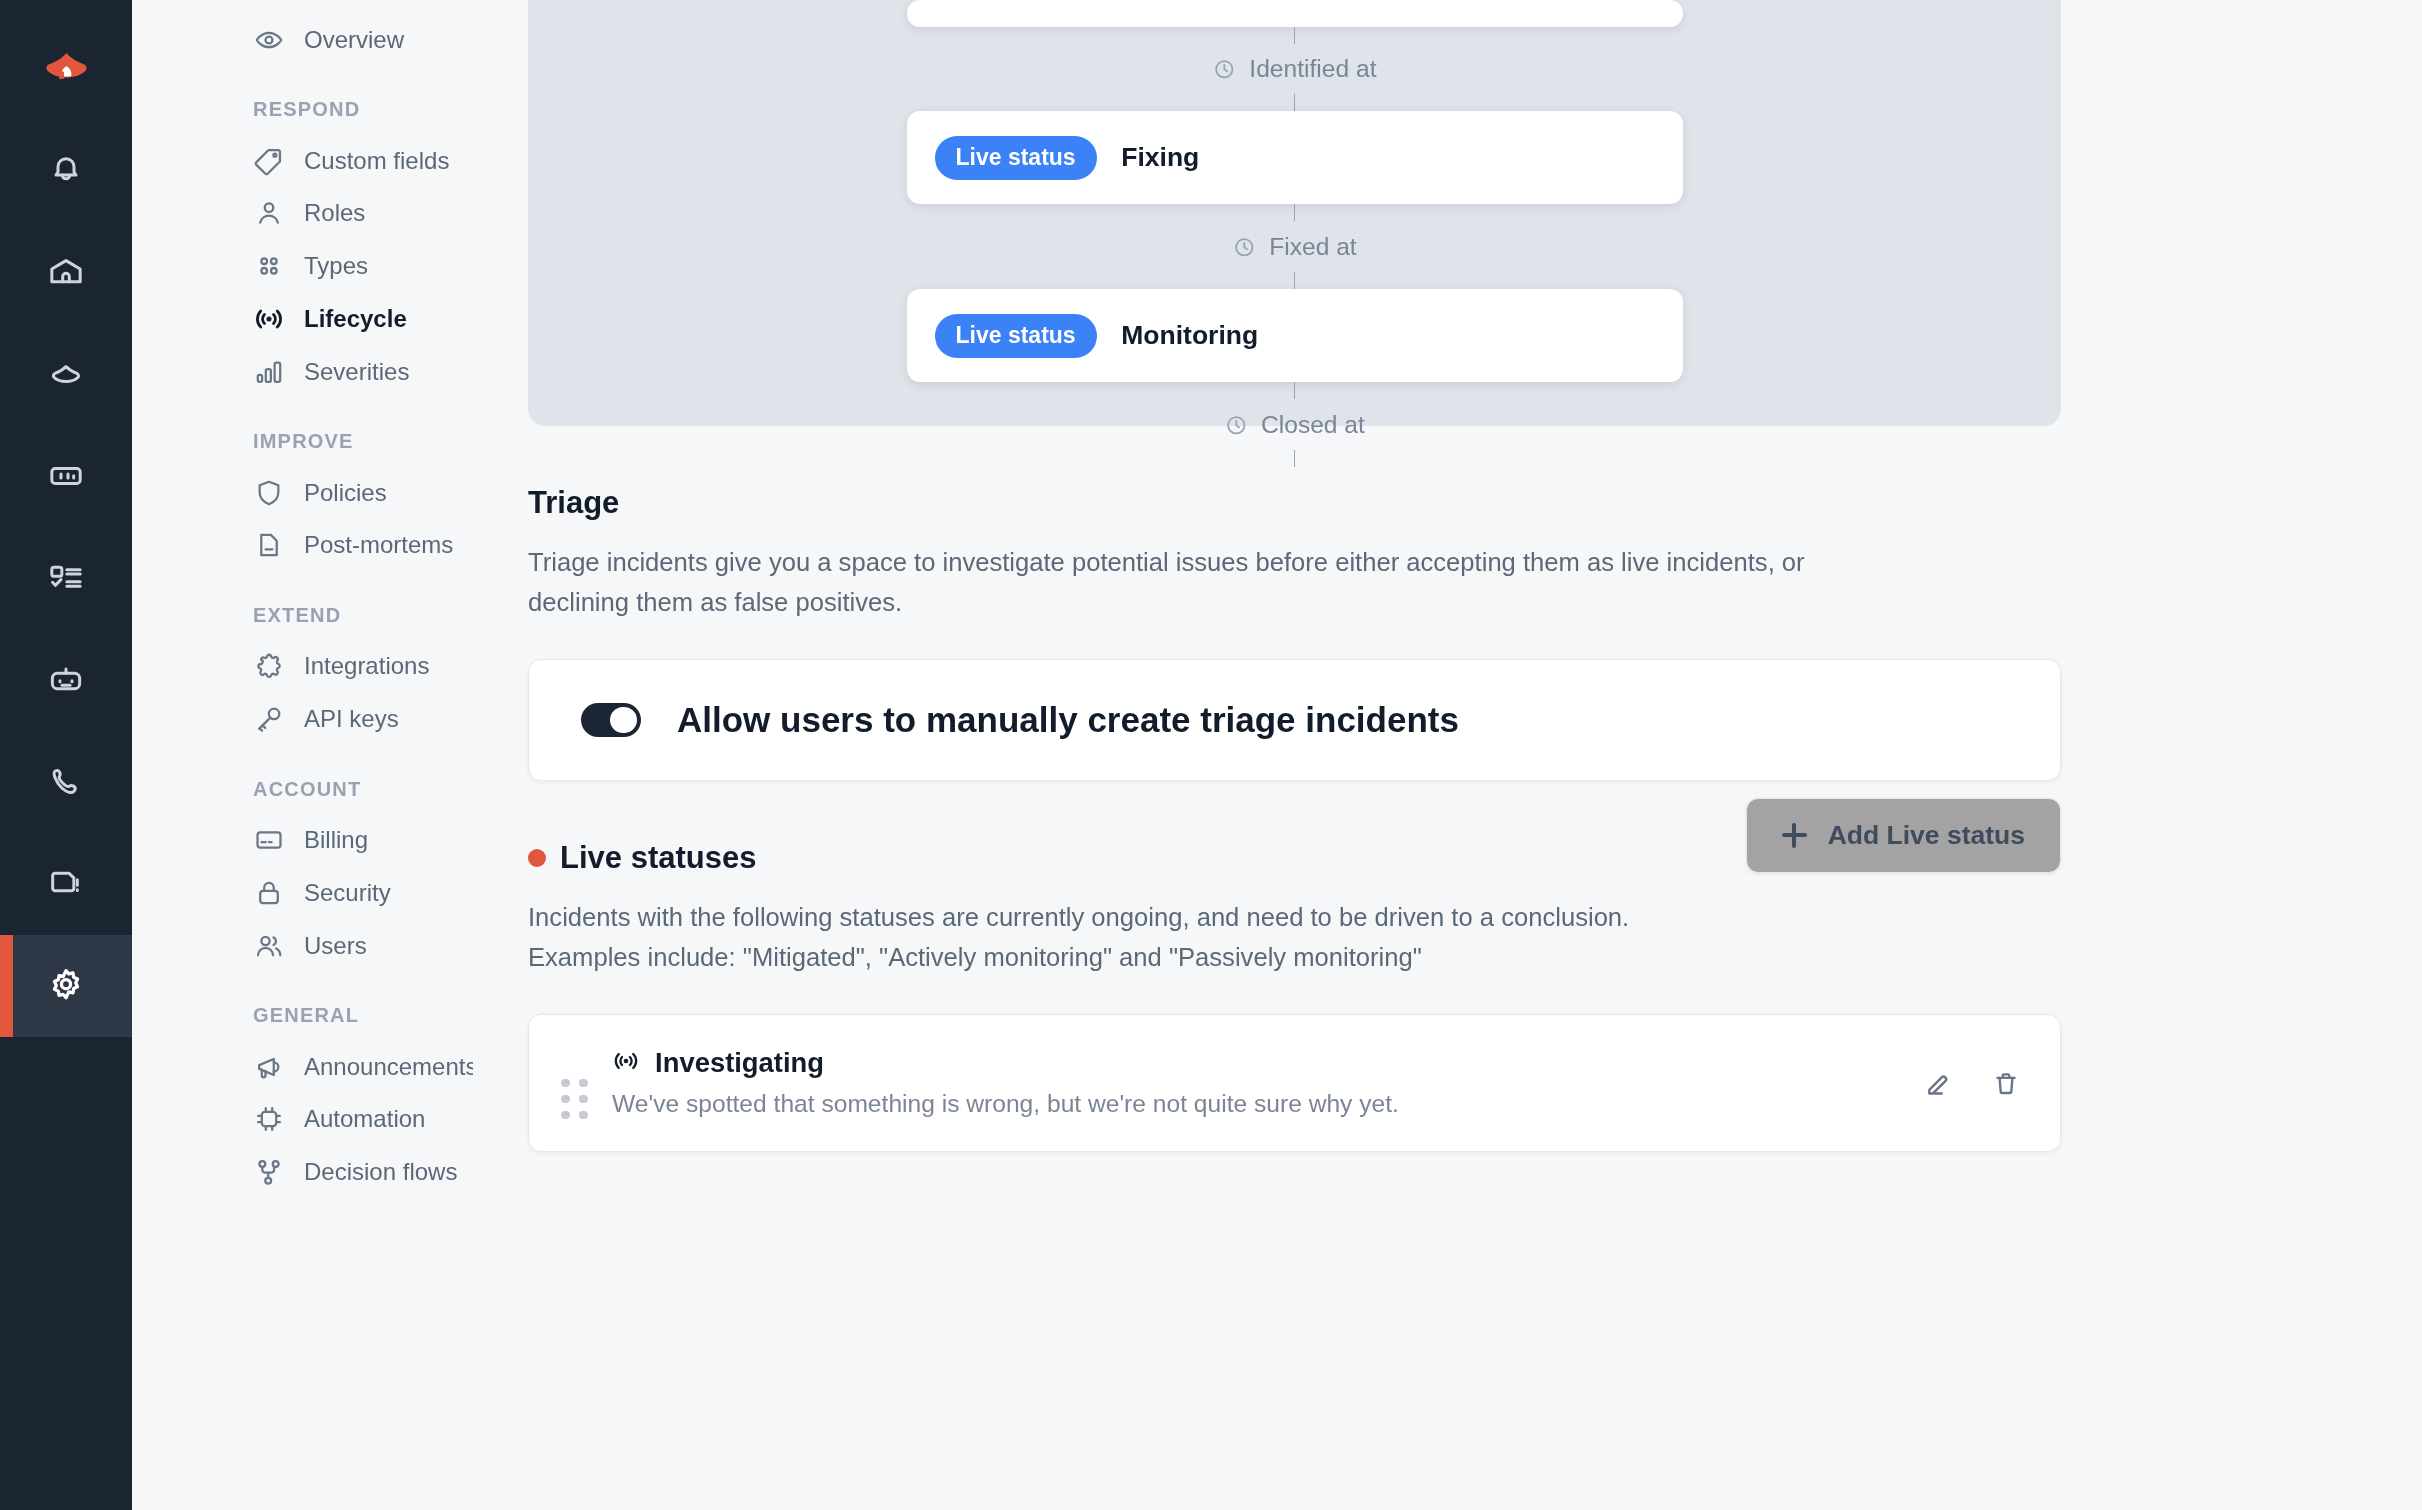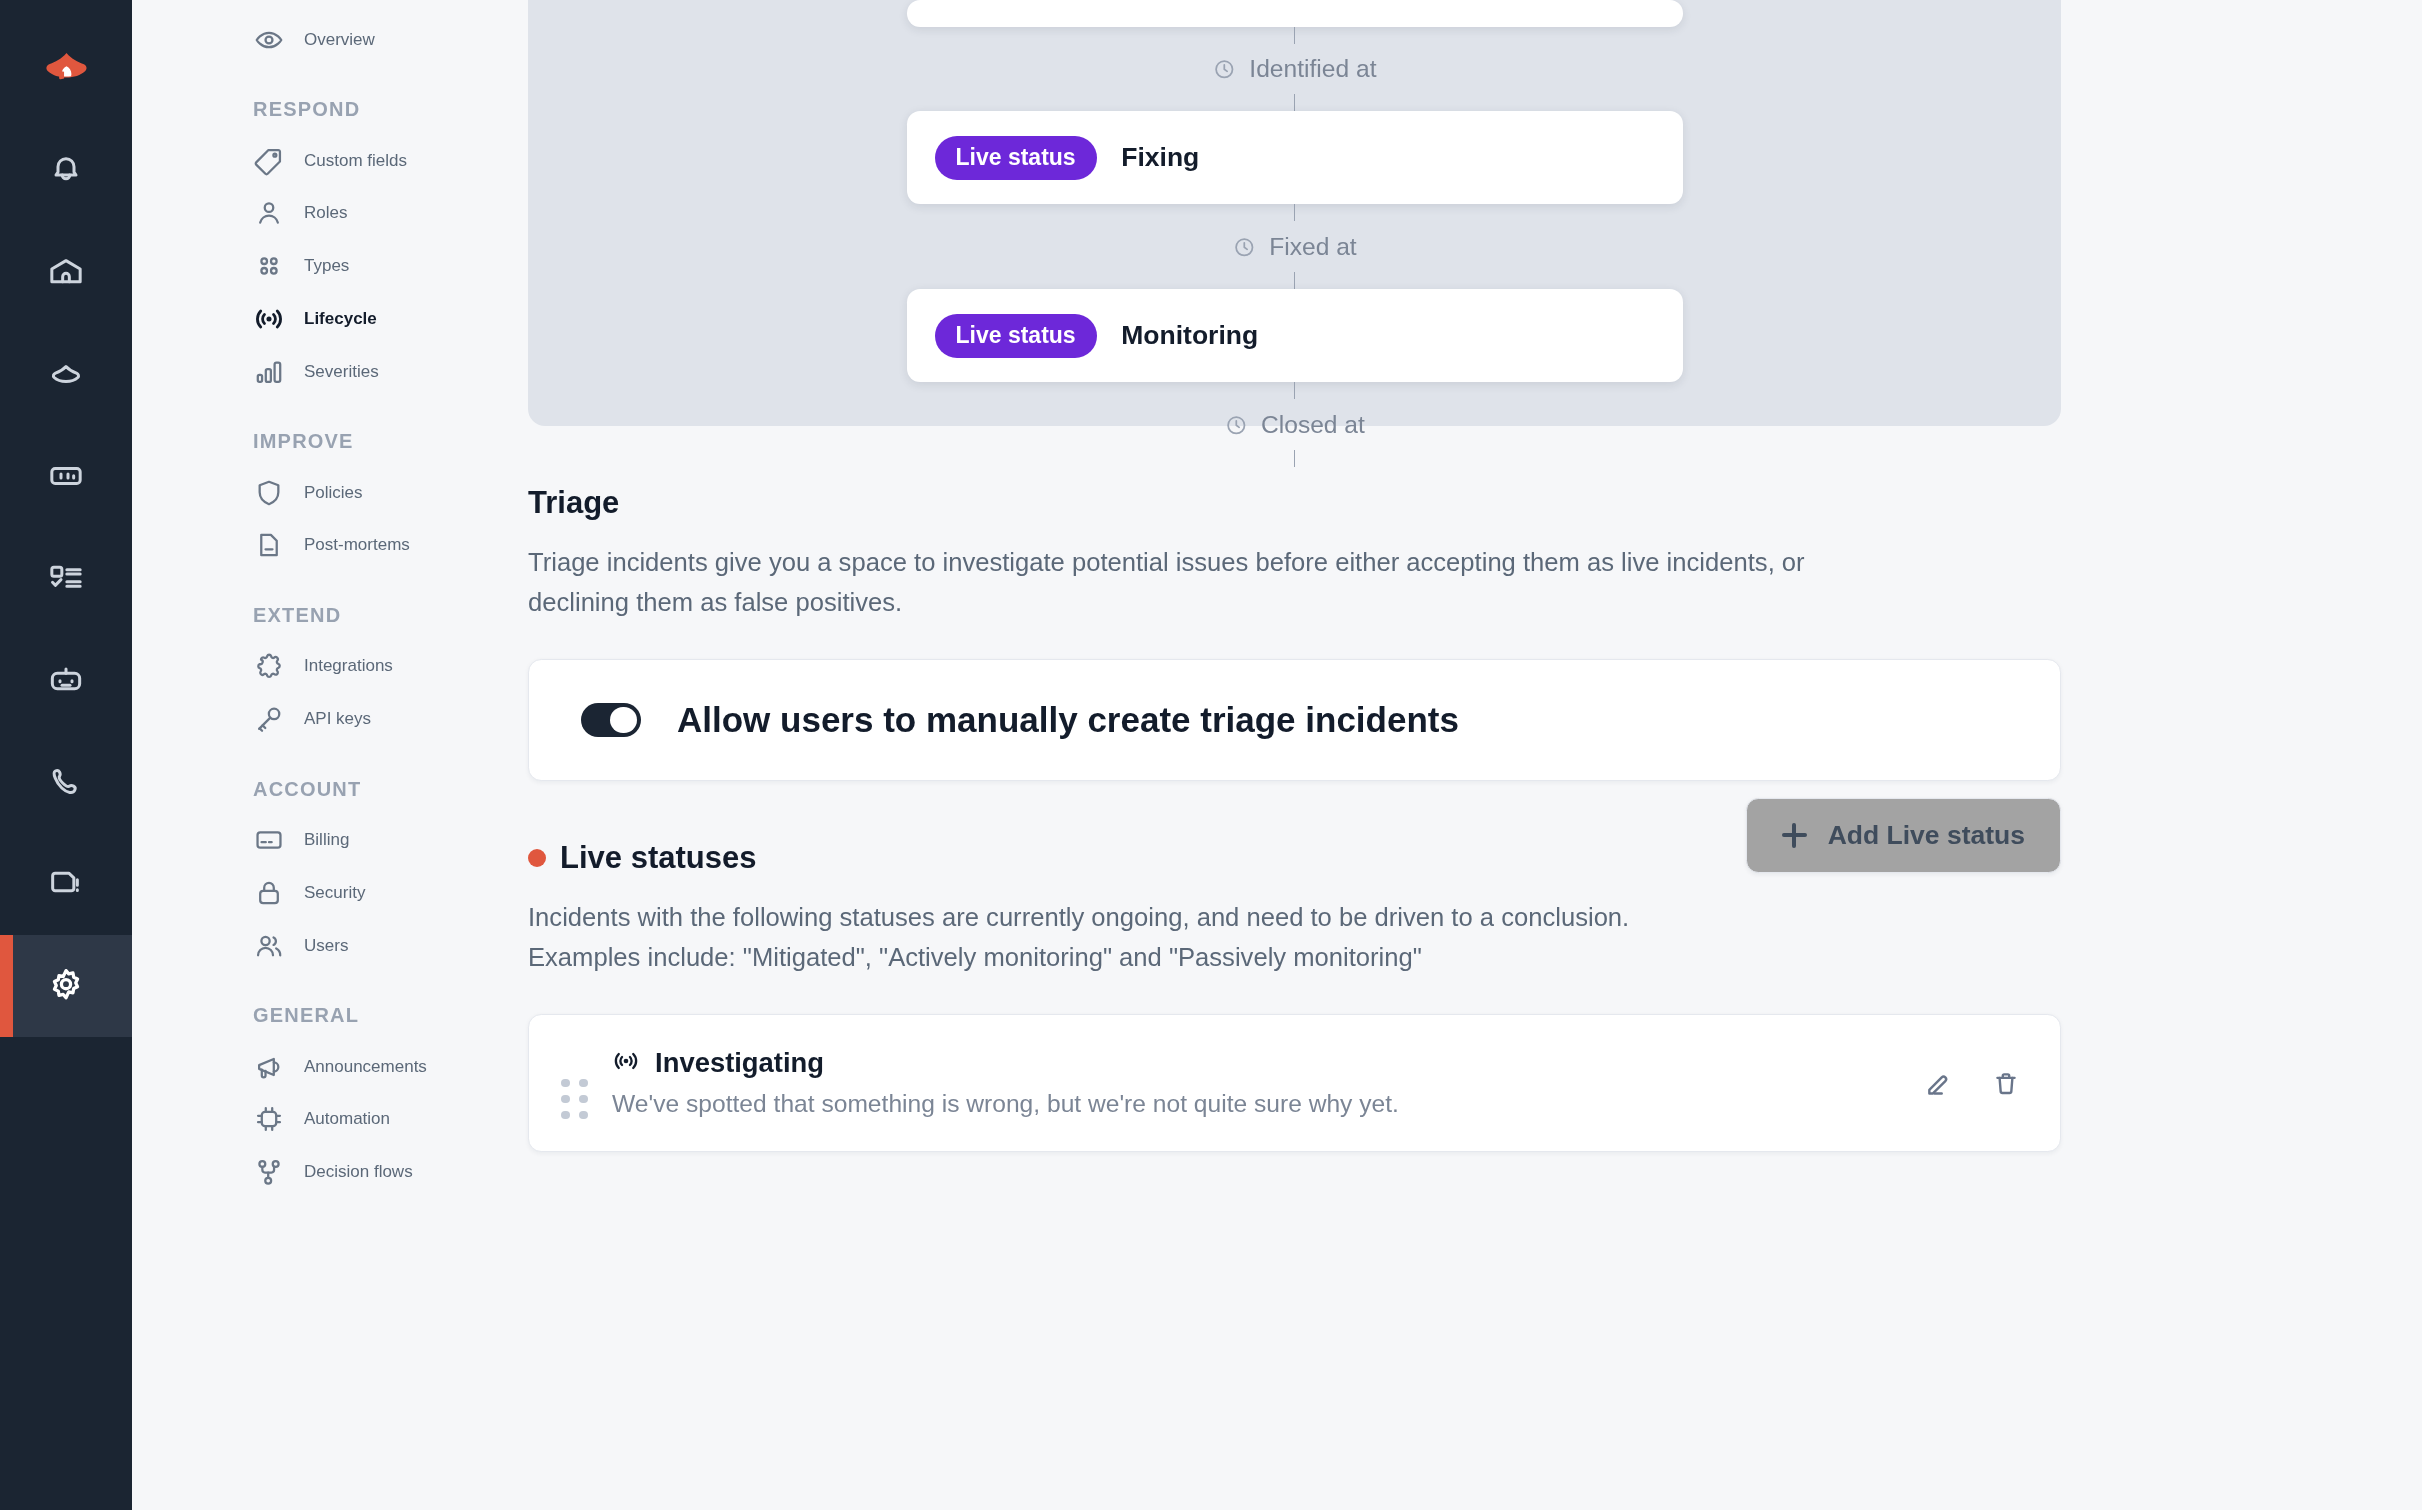--- a/index.html
+++ b/index.html
@@ -66,21 +66,21 @@
     padding: 0 0 0 121px;
     margin: 32px 0 13.2px 0;
   }
   .nav-item {
     display: flex;
     align-items: center;
     gap: 19px;
     padding: 10.4px 0 10.4px 121px;
     cursor: pointer;
     color: #5b6878;
-    font-size: 17px;
+    font-size: 24px;
   }
   .nav-item .nic { stroke: #6b7787; stroke-width: 1.7; fill: none;
                    stroke-linecap: round; stroke-linejoin: round; }
   .nav-item.active { color: #131c2b; font-weight: bold; }
   .nav-item.active .nic { stroke: #131c2b; stroke-width: 2.1; }
   .nav-item svg { display: block; flex: 0 0 auto; }
 
   
   .main {
     flex: 1;
@@ -124,21 +124,21 @@
   }
   .lc-card.partial { height: 26.5px; padding: 0; overflow: hidden; }
   .pill {
     border-radius: 945px;
     color: #fff;
     font-size: 23px;
     font-weight: bold;
     padding: 8.5px 21px;
     white-space: nowrap;
   }
-  .pill.live { background: #6d28d9; }
+  .pill.live { background: #3b82f6; }
   .pill.closed { background: #0e1726; }
   .lc-name { font-size: 26.5px; font-weight: bold; color: #131c2b; }
   .lc-label {
     display: flex;
     align-items: center;
     gap: 12.3px;
     color: #7b8595;
     font-size: 24.6px;
     padding: 11.4px 0;
     flex: 0 0 auto;

